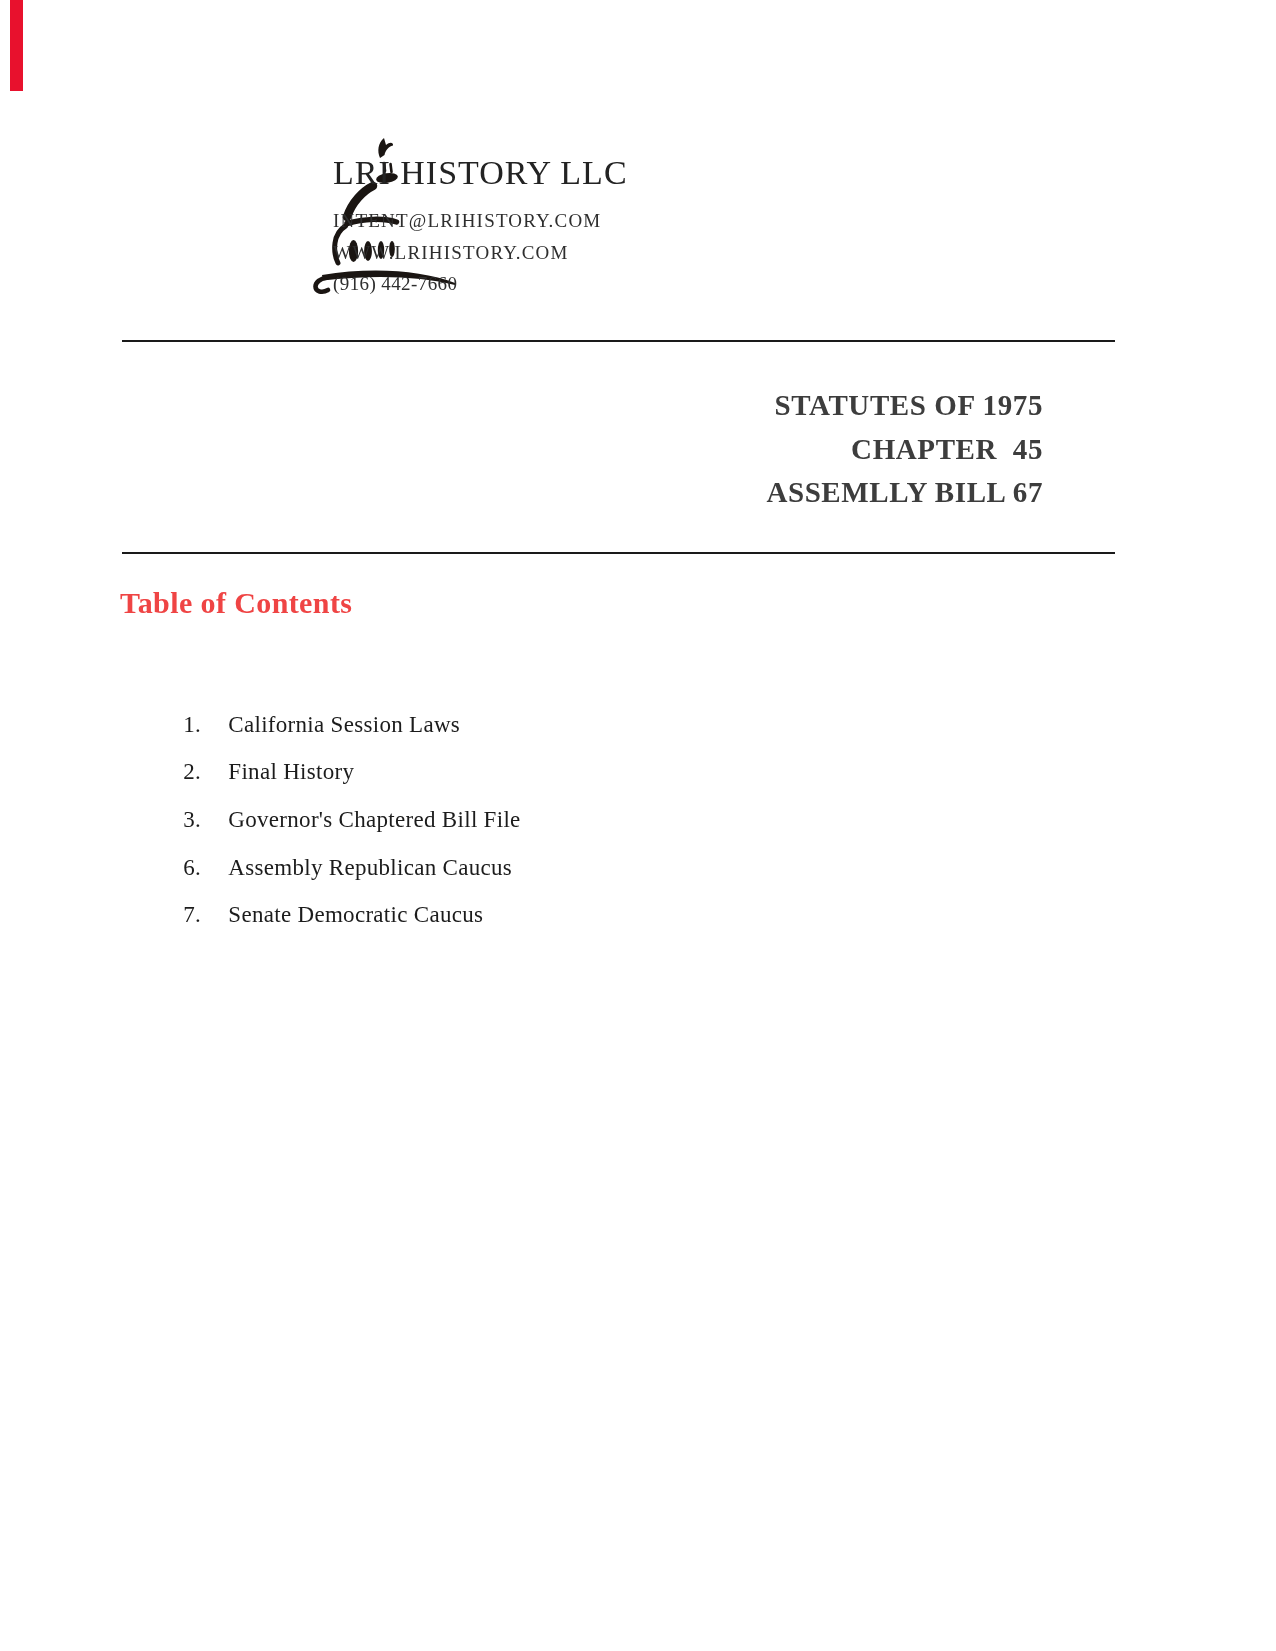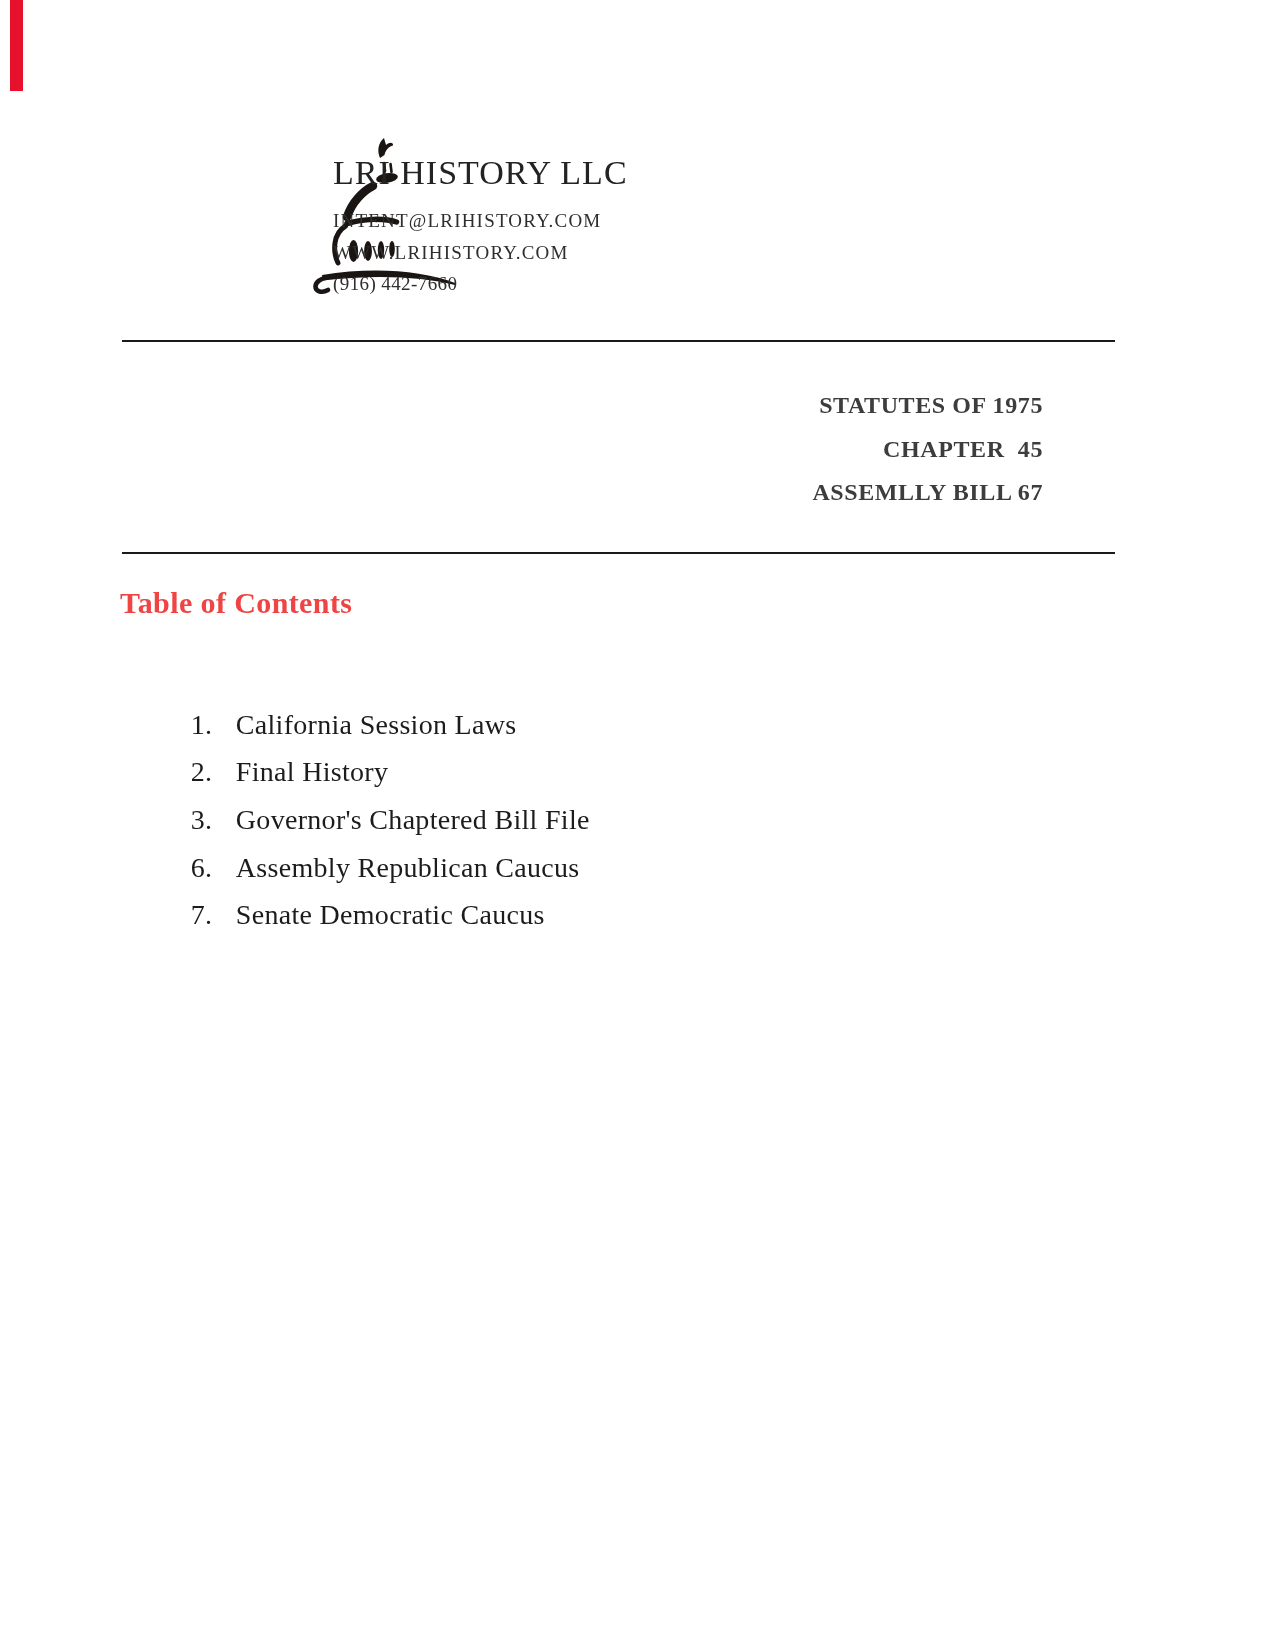--- a/index.html
+++ b/index.html
@@ -52,21 +52,21 @@
     background:#1a1a1a;
   }
   .rule.rule-top{top:340px;}
   .rule.rule-bottom{top:552px;}
   .statutes-block{
     position:absolute;
     left:500px; top:384px;
     width:543px;
     text-align:right;
     font-weight:bold;
-    font-size:24px;
+    font-size:29px;
     line-height:43.5px;
     color:#3d3d3d;
     letter-spacing:0.6px;
   }
   .statutes-line{white-space:pre;}
   .toc-title{
     position:absolute;
     left:120px; top:586px;
     font-size:30px;
     font-weight:bold;
@@ -75,21 +75,21 @@
   }
   .toc-list{
     position:absolute;
     left:0; top:653px;
     width:1100px;
   }
   .toc-row{
     padding-left:147px;
     height:47.7px;
     line-height:47.7px;
-    font-size:28px;
+    font-size:23px;
     color:#1c1c1c;
     letter-spacing:0.3px;
     white-space:pre;
   }
   .toc-num{
     display:inline-block;
     width:45px;
   }
 </style>
 </head>

